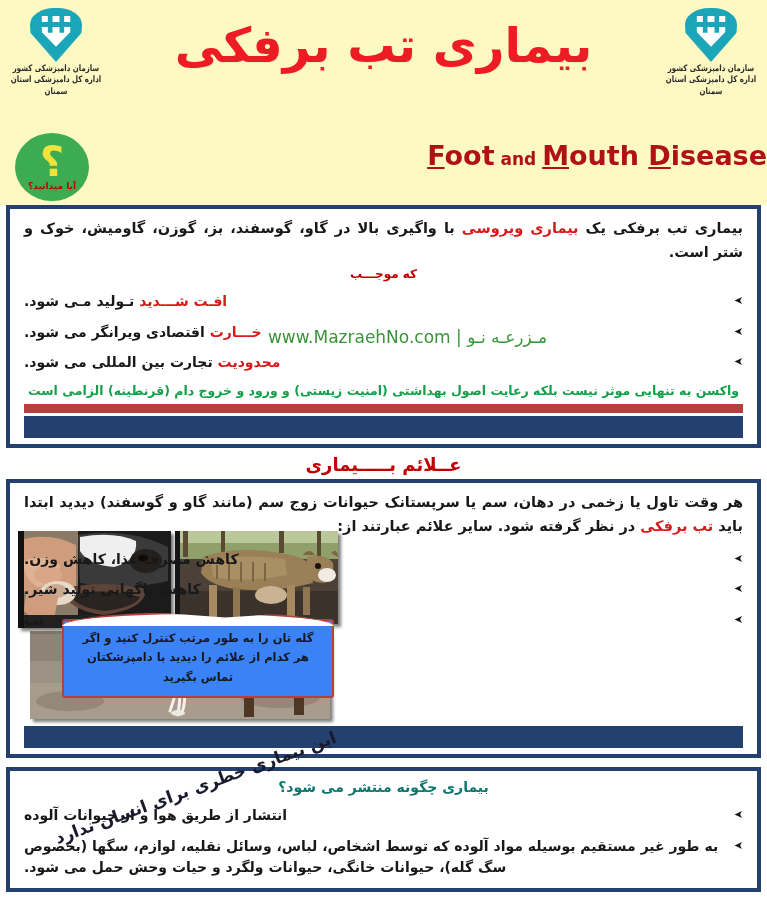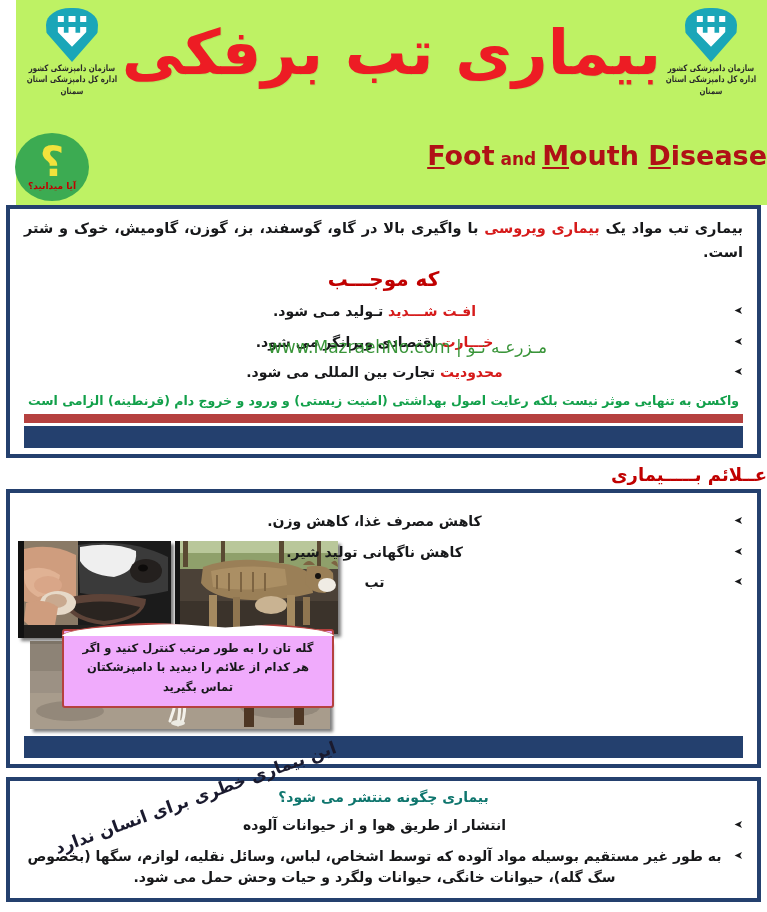--- a/index.html
+++ b/index.html
@@ -20,22 +20,21 @@
     width: 767px;
     height: 912px;
     background: #ffffff;
     box-sizing: border-box;
   }
 
   
   .header {
     position: relative;
     height: 205px;
-    background: #bef264;
-    margin-left: 16px;
+    background: #fef9c3;
   }
   .logo {
     position: absolute;
     top: 8px;
     width: 96px;
     height: 84px;
     text-align: center;
   }
   .logo.left  { left: 8px; }
   .logo.right { right: 8px; }
@@ -83,21 +82,21 @@
     transform: scaleY(1.25);
     font-family: "DejaVu Sans", sans-serif;
   }
   .title-fa {
     position: absolute;
     top: 20px;
     left: 0;
     right: 0;
     text-align: center;
     color: #ed1c24;
-    font-size: 62px;
+    font-size: 48px;
     font-weight: 900;
     letter-spacing: -1px;
     line-height: 1.05;
     text-shadow: 1px 1px 0 rgba(0,0,0,0.06);
   }
   .title-en {
     position: absolute;
     top: 140px;
     left: 0;
     right: 0;
@@ -156,56 +155,57 @@
     background: #b5413f;
     margin: 6px 14px 0 14px;
   }
   .bar-navy {
     height: 22px;
     background: #24406e;
     margin: 3px 14px 6px 14px;
   }
 
   .sec-header {
+    text-align: center;
     padding: 6px 0 4px 0;
     color: #c00000;
     font-size: 18px;
     font-weight: 900;
     letter-spacing: 1px;
   }
 
   
   .para {
     font-size: 14.5px;
     font-weight: 800;
     color: #17181a;
     line-height: 1.65;
     text-align: justify;
     text-align-last: right;
   }
   .para .red { color: #d61b1b; }
   .center-red {
     text-align: center;
     color: #c00000;
-    font-size: 20px;
+    font-size: 12px;
     font-weight: 900;
     margin-top: 2px;
   }
   ul.bullets {
     list-style: none;
     margin: 10px 0 0 0;
     padding: 0;
   }
   ul.bullets li {
     font-size: 14px;
     font-weight: 800;
     color: #17181a;
     line-height: 1.55;
     margin-bottom: 9px;
-    text-align: center;
+    text-align: left;
     position: relative;
     padding-right: 18px;
   }
   ul.bullets li::before {
     content: "\27A4";
     position: absolute;
     right: 0;
     top: 1px;
     color: #17181a;
     font-size: 11px;
@@ -264,21 +264,21 @@
 
   .sym-bullets { margin-top: 8px; }
   .sym-bullets li { margin-bottom: 8px; }
 
   .callout {
     position: absolute;
     left: 52px;
     top: 136px;
     width: 272px;
     min-height: 62px;
-    background: #f0abfc;
+    background: #3b82f6;
     border: 2px solid #b5413f;
     border-radius: 3px;
     padding: 8px 10px;
     font-size: 11.5px;
     font-weight: 600;
     color: #17181a;
     line-height: 1.7;
     text-align: center;
     z-index: 4;
     box-sizing: border-box;
@@ -353,21 +353,21 @@
 
     <div class="badge">
       <div class="qmark">؟</div>
       <div class="badge-text">آیا میدانید؟</div>
     </div>
   </div>
 
   <div class="card" id="intro-card">
     <div class="card-inner">
       <div class="para">
-        <span>بیماری تب مواد یک </span><span class="red">بیماری ویروسی</span><span> با واگیری بالا در گاو، گوسفند، بز، گوزن، گاومیش، خوک و شتر است.</span>
+        <span>بیماری تب برفکی یک </span><span class="red">بیماری ویروسی</span><span> با واگیری بالا در گاو، گوسفند، بز، گوزن، گاومیش، خوک و شتر است.</span>
       </div>
       <div class="center-red">که موجـــب</div>
 
       <ul class="bullets">
         <li><span class="red">افـت شـــدید</span><span> تـولید مـی شود.</span></li>
         <li><span class="red">خـــارت</span><span> اقتصادی ویرانگر می شود.</span></li>
         <li><span class="red">محدودیت</span><span> تجارت بین المللی می شود.</span></li>
       </ul>
 
       <div class="green-note">واکسن به تنهایی موثر نیست بلکه رعایت اصول بهداشتی (امنیت زیستی) و ورود و خروج دام (قرنطینه) الزامی است</div>
@@ -453,20 +453,23 @@
             <ellipse cx="148" cy="82" rx="7" ry="3" fill="#eceae2"></ellipse>
             <path d="M200 14 Q248 6 286 22 L290 60 Q246 70 204 56 Z" fill="#6b4b33"></path>
             <rect x="214" y="56" width="10" height="30" fill="#4e3724"></rect>
             <rect x="264" y="56" width="10" height="28" fill="#4e3724"></rect>
             <rect x="0" y="0" width="300" height="3" fill="#7d7467"></rect>
           </svg>
         </div>
       </div>
 
       <div class="sym-text-wrap">
+        <div class="para">
+          <span>هر وقت تاول یا زخمی در دهان، سم یا سرپستانک حیوانات زوج سم (مانند گاو و گوسفند) دیدید ابتدا باید </span><span class="red">تب برفکی</span><span> در نظر گرفته شود. سایر علائم عبارتند از:</span>
+        </div>
 
         <ul class="bullets sym-bullets">
           <li>کاهش مصرف غذا، کاهش وزن.</li>
           <li>کاهش ناگهانی تولید شیر.</li>
           <li>تب</li>
         </ul>
       </div>
 
       <div class="callout">گله تان را به طور مرتب کنترل کنید و اگر هر کدام از علائم را دیدید با دامپزشکتان تماس بگیرید</div>
     </div>

